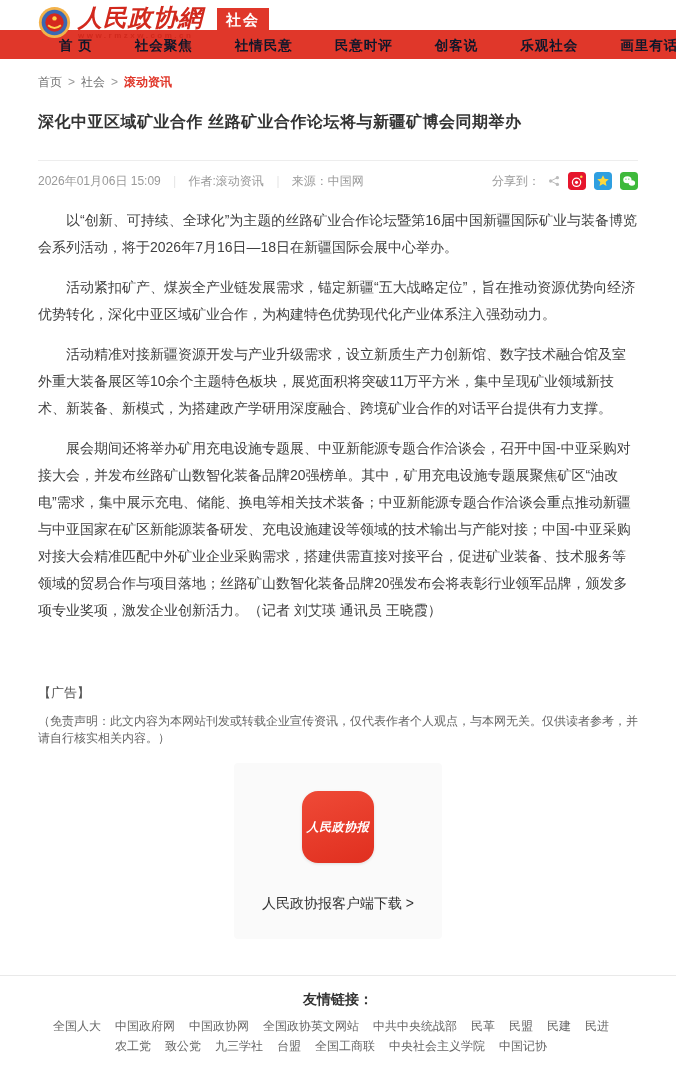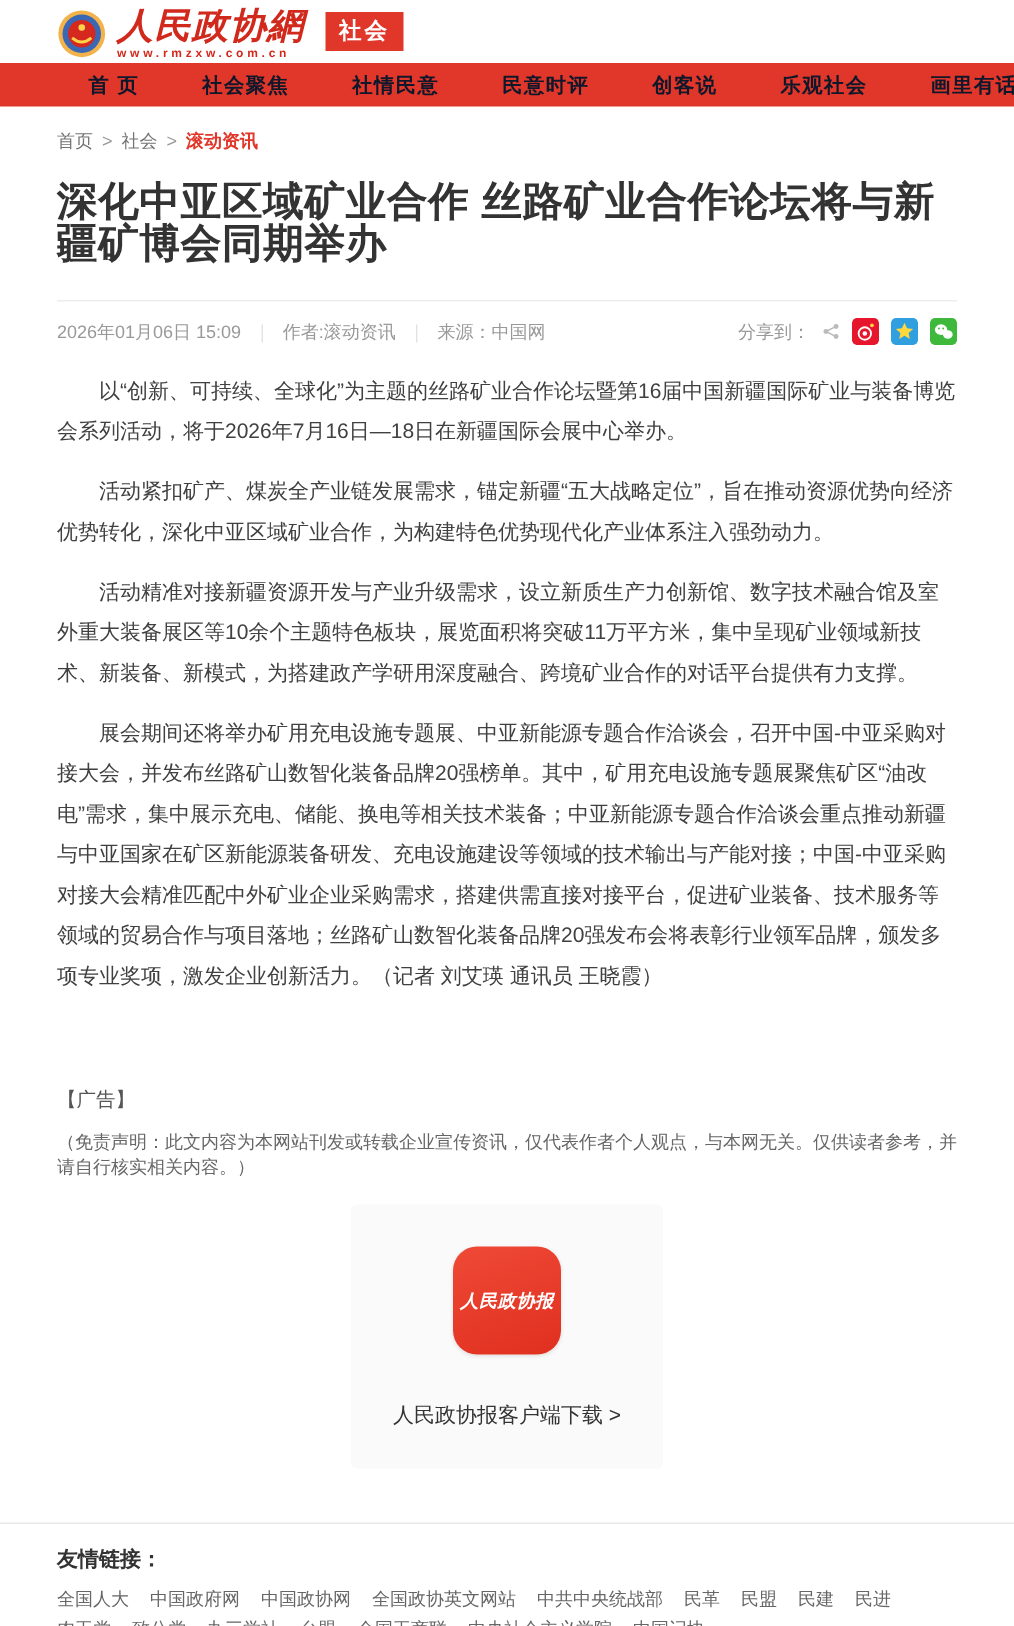--- a/index.html
+++ b/index.html
@@ -5,62 +5,62 @@
   * { margin:0; padding:0; box-sizing:border-box; }
   html,body { width:676px; }
   body {
     height:1084px; overflow:hidden; background:#fff;
     font-family:"Liberation Sans","DejaVu Sans",sans-serif;
     -webkit-font-smoothing:antialiased;
   }
   a { text-decoration:none; cursor:pointer; }
 
   
-  .site-header { display:flex; align-items:flex-start; padding:6px 0 3px 38px; height:42px; background:#fff; }
+  .site-header { display:flex; align-items:flex-start; padding:6px 0 3px 38px; height:30px; background:#fff; }
   .emblem { width:33px; height:33px; display:block; }
   .logo-block { margin-left:7px; line-height:1; }
   .site-name { font-size:24px; font-weight:bold; color:#d2291d; letter-spacing:1px; font-style:italic; font-family:"Liberation Serif","DejaVu Serif",serif; }
   .site-url { font-size:8px; color:#d2291d; letter-spacing:2.5px; margin-top:2px; font-weight:bold; }
   .channel-badge { margin-left:14px; margin-top:2px; background:#e0372a; color:#fff; font-size:15px; font-weight:bold; padding:3px 9px 4px; letter-spacing:2px; }
 
   
   .main-nav { background:#e0372a; height:29px; line-height:29px; padding-left:38px; white-space:nowrap; }
   .nav-item { color:#0f172a; font-size:13.5px; font-weight:bold; padding:0 21px; display:inline-block; letter-spacing:1px; }
 
   .content { padding:0 38px; }
 
   
   .breadcrumb { margin-top:15px; font-size:12px; color:#999; }
   .breadcrumb a { color:#737373; }
   .breadcrumb .sep { margin:0 6px; color:#999; }
   .breadcrumb .current { color:#e0372a; font-weight:bold; }
 
   
-  .article-title { margin-top:17px; font-size:27px; line-height:28px; font-weight:bold; color:#333; letter-spacing:.5px; }
+  .article-title { margin-top:17px; font-size:16px; line-height:28px; font-weight:bold; color:#333; letter-spacing:.5px; }
   .meta-row { margin-top:24px; border-top:1px solid #ededed; padding:11px 0 4px; display:flex; justify-content:space-between; align-items:center; font-size:12px; color:#999; }
   .meta-left span + span::before { content:"｜"; margin:0 8px; color:#ddd; }
   .share-box { display:flex; align-items:center; gap:8px; }
   .share-label { color:#999; font-size:12px; }
   .share-ico { width:18px; height:18px; display:block; border-radius:3px; }
 
   
   .article-body { margin-top:6px; }
   .article-body p { font-size:14px; line-height:27px; color:#404040; text-indent:2em; margin-top:13px; }
 
   .ad-label { margin-top:60px; font-size:13px; color:#555; }
   .disclaimer { margin-top:11px; font-size:12px; color:#666; }
 
   
   .app-box { width:208px; margin:16px auto 0; background:#fafafa; border-radius:4px; text-align:center; padding:28px 0 26px; }
   .app-icon { width:72px; height:72px; margin:0 auto; background:linear-gradient(160deg,#ef4a37,#e02f1f); border-radius:16px; display:flex; align-items:center; justify-content:center; box-shadow:0 1px 3px rgba(0,0,0,.12); }
   .app-icon span { color:#fff; font-size:12px; font-weight:bold; font-style:italic; letter-spacing:.5px; font-family:"Liberation Serif","DejaVu Serif",serif; }
   .app-dl-label { margin-top:32px; font-size:14px; color:#333; display:inline-block; }
 
   
-  .site-footer { margin-top:36px; border-top:1px solid #e9e9e9; padding:15px 38px 0; }
+  .site-footer { margin-top:36px; border-top:1px solid #e9e9e9; padding:15px 38px 0;text-align:center; }
   .links-title { font-size:14px; font-weight:bold; color:#333; }
   .link-group { margin-top:7px; font-size:12px; color:#666; line-height:20px; }
   .link-group a { color:#666; margin-right:14px; display:inline-block; }
 </style>
 </head>
 <body>
 
 <header class="site-header">
   <svg class="emblem" viewBox="0 0 36 36">
     <circle cx="18" cy="18" r="17" fill="#f3b24a"></circle>

